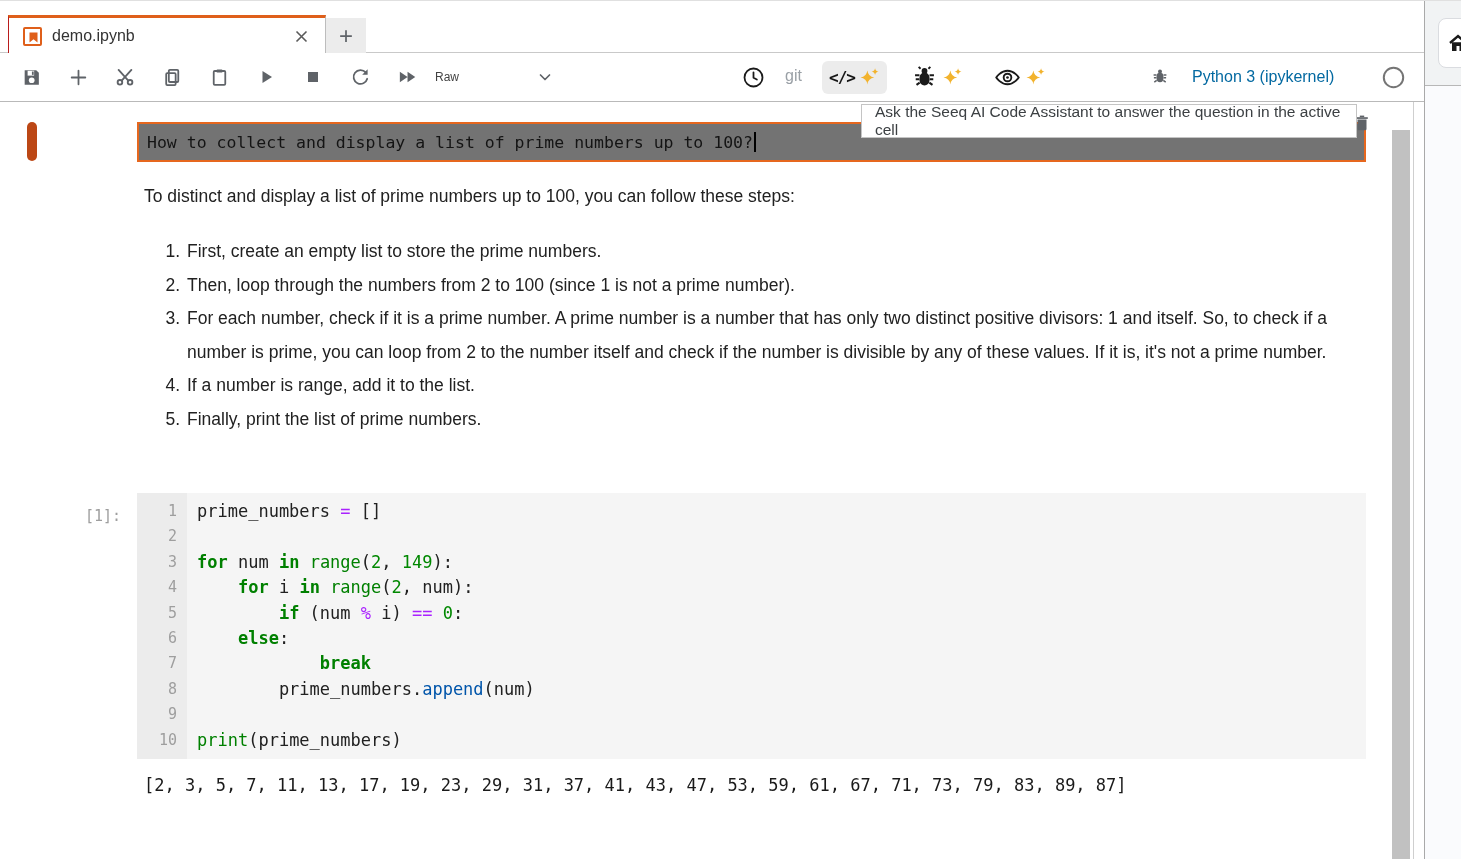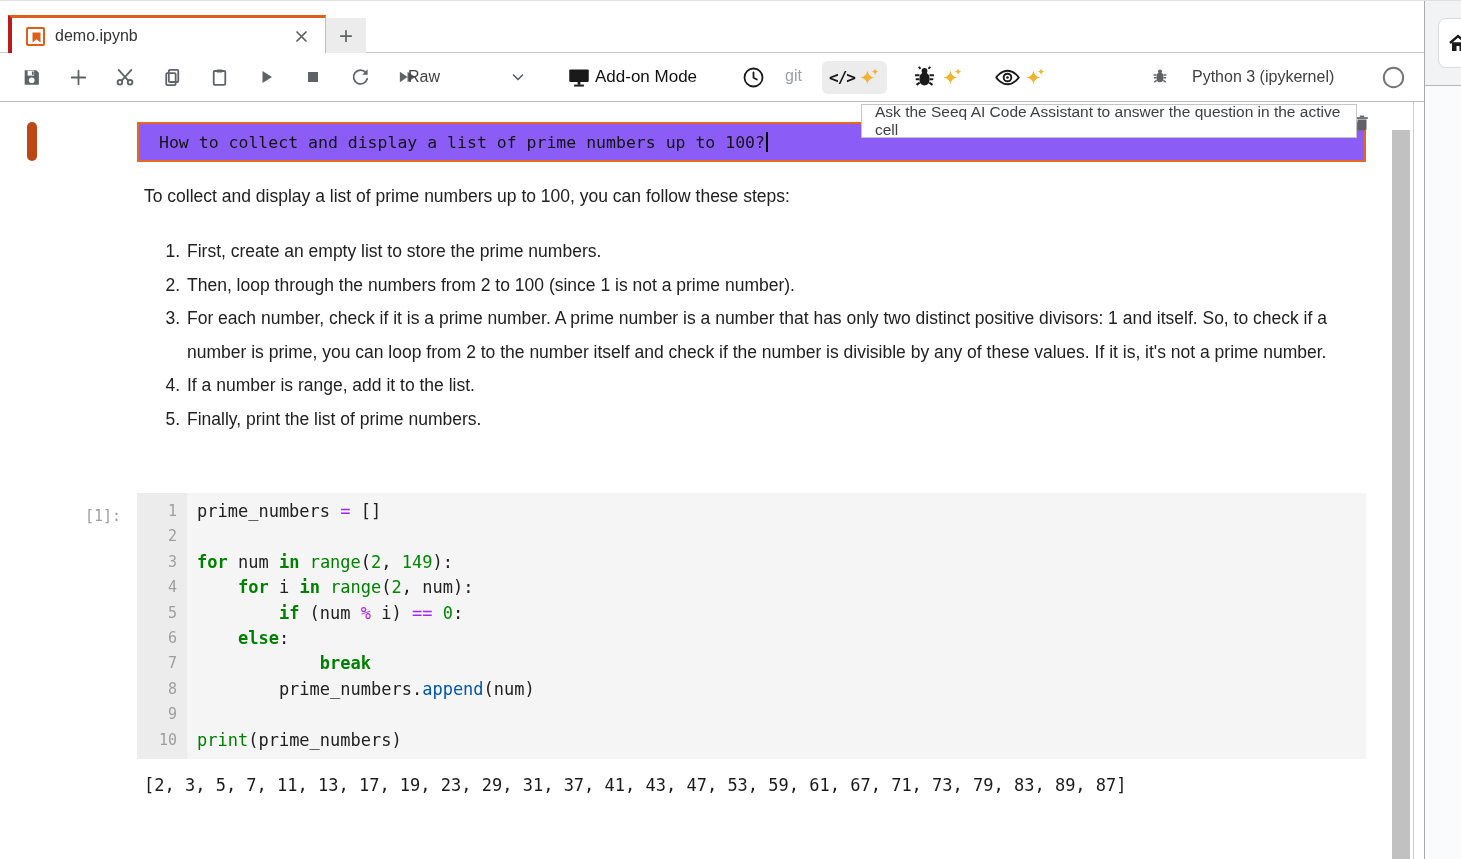--- a/index.html
+++ b/index.html
@@ -4,48 +4,48 @@
 <style>
   * { margin:0; padding:0; box-sizing:border-box; }
   html,body { width:1461px; height:859px; overflow:hidden; background:#fff;
     font-family:"Liberation Sans", sans-serif; }
   .app { position:relative; width:1461px; height:859px; border-top:1px solid #e0e0e0; }
 
   
   .tabbar { position:absolute; left:0; top:0; width:1424px; height:52px; background:#fff;
     border-bottom:1px solid #c9c9c9; z-index:2; }
   .tab { position:absolute; left:8px; top:14px; width:318px; height:39px; background:#fff;
-    border-top:3px solid var(--accent-orange); border-left:4px solid #b91c1c; border-right:1px solid #bdbdbd;
+    border-top:3px solid var(--accent-orange); border-left:1px solid #b91c1c; border-right:1px solid #bdbdbd;
     display:flex; align-items:center; padding:0 14px; z-index:3; }
   .tab-title { font-size:16px; color:#333; margin-left:10px; flex:1; }
   .nb-icon { width:19px; height:19px; border:2px solid var(--accent-orange); border-radius:2px;
     background:#fff; position:relative; flex:0 0 auto; }
   .nb-icon svg { position:absolute; left:1px; top:1px; }
   .tab-close { width:20px; height:20px; display:flex; align-items:center; justify-content:center; cursor:pointer; }
   .newtab { position:absolute; left:326px; top:17px; width:40px; height:35px; background:#ececec;
     display:flex; align-items:center; justify-content:center; font-size:24px; font-weight:300; color:#5f6368; }
 
   
   .toolbar { position:absolute; left:0; top:52px; width:1424px; height:49px; background:#fff;
     border-bottom:1px solid #b9b9b9; z-index:2; }
   .tb-icons { position:absolute; left:20px; top:0; height:48px; display:flex; align-items:center; gap:25px; }
   .tb-btn { width:22px; height:22px; display:flex; align-items:center; justify-content:center; cursor:pointer; }
-  .celltype { position:absolute; left:408px; top:0; width:118px; height:48px; display:flex;
-    align-items:center; justify-content:space-between; font-size:16px; color:#424242; cursor:pointer; }
+  .celltype { position:absolute; left:435px; top:0; width:118px; height:48px; display:flex;
+    align-items:center; justify-content:space-between; font-size:12px; color:#424242; cursor:pointer; }
   .addon { position:absolute; left:566px; top:0; height:48px; display:flex; align-items:center; gap:3px;
     font-size:17px; color:#111; }
   .tb-clock { position:absolute; left:742px; top:13px; }
   .git-label { position:absolute; left:785px; top:14px; font-size:16px; color:#9aa0a6; }
   .ai-group { position:absolute; left:822px; top:0; height:48px; display:flex; align-items:center; gap:17px; }
   .ai-item { display:flex; align-items:center; gap:2px; padding:5px 7px; border-radius:6px; cursor:pointer; }
   .ai-item.hovered { background:#ececec; }
   .code-glyph { font-family:"DejaVu Sans Mono", monospace; font-weight:bold; font-size:16px;
     letter-spacing:-1px; color:#141414; }
   .dbg-bug { position:absolute; left:1150px; top:14px; }
-  .kernel-label { position:absolute; left:1192px; top:15px; font-size:16px; color:#404040; cursor:pointer; }
+  .kernel-label { position:absolute; left:1192px; top:15px; font-size:16px; color:#0369a1; cursor:pointer; }
   .kernel-status { position:absolute; left:1382px; top:13px; cursor:pointer; }
 
   
   .right-rail { position:absolute; left:1424px; top:0; width:37px; height:859px;
     border-left:1px solid #a9a9a9; background:#fafbfd; z-index:1; }
   .rail-top { position:absolute; left:0; top:0; width:37px; height:85px; background:#f1f3f4;
     border-bottom:1px solid #b7b7b7; }
   .home-btn { position:absolute; left:13px; top:17px; width:42px; height:50px; background:#fff;
     border:1px solid #dadce0; border-radius:8px; display:flex; align-items:center; padding-left:8px; cursor:pointer; }
 
@@ -55,22 +55,22 @@
 
   
   .tooltip { position:absolute; left:861px; top:103px; width:496px; height:34px; background:#fff;
     border:1px solid #c4c4c4; display:flex; align-items:center; padding:0 13px;
     font-size:15.5px; color:#3c4043; z-index:40; }
 
   
   .content { position:absolute; left:0; top:101px; width:1392px; height:758px; background:#fff; }
   .cell-indicator { position:absolute; left:27px; top:20px; width:10px; height:39px; border-radius:5px;
     background:var(--cell-indicator); }
-  .active-cell { position:absolute; left:137px; top:20px; width:1229px; height:40px; background:#8b5cf6;
-    border:2px solid var(--cell-border); display:flex; align-items:center; padding-left:20px;
+  .active-cell { position:absolute; left:137px; top:20px; width:1229px; height:40px; background:#737373;
+    border:2px solid var(--cell-border); display:flex; align-items:center; padding-left:8px;
     font-family:"DejaVu Sans Mono", monospace; font-size:16.5px; color:#141414; white-space:pre; }
   .caret { display:inline-block; width:2px; height:20px; background:#000; margin-left:1px; vertical-align:-3px; }
   .cell-toolbar { position:absolute; right:20px; top:11px; display:flex; gap:25px; }
   .ct-btn { width:20px; height:20px; cursor:pointer; }
 
   .md { position:absolute; left:144px; top:82px; width:1196px; color:#212121; font-size:17.5px; }
   .md p { line-height:24px; margin:0 0 27px 0; }
   .md ol { margin:0; padding-left:41px; }
   .md li { line-height:33.5px; padding-left:2px; }
 
@@ -176,29 +176,20 @@
       </span>
     </div>
 
     <div class="celltype">
       <span>Raw</span>
       <svg width="16" height="16" viewBox="0 0 16 16">
           <path d="M3.5 6l4.5 4.5L12.5 6" class="icon-stroke"></path>
         </svg>
     </div>
 
-    <div class="addon">
-      <svg width="26" height="24" viewBox="0 0 24 22">
-          <rect x="3" y="4" width="18" height="11.5" rx="1" fill="#1a1a1a"></rect>
-          <rect x="5" y="6" width="14" height="7.5" fill="#1a1a1a"></rect>
-          <rect x="10.7" y="15.5" width="2.6" height="2.6" fill="#1a1a1a"></rect>
-          <rect x="7.5" y="18" width="9" height="1.8" fill="#1a1a1a"></rect>
-        </svg>
-      <span>Add-on Mode</span>
-    </div>
 
     <span class="tb-clock">
       <svg width="23" height="23" viewBox="0 0 22 22">
           <circle cx="11" cy="11" r="8.6" class="blk-stroke" stroke-width="1.9"></circle>
           <path d="M11 6v5.3l3.2 1.6" class="blk-stroke" stroke-width="1.9"></path>
         </svg>
     </span>
 
     <span class="git-label">git</span>
 
@@ -304,21 +295,21 @@
       <span class="ct-btn">
         <svg width="20" height="20" viewBox="0 0 20 20">
             <path d="M5.5 6.5h9V16a1.2 1.2 0 0 1-1.2 1.2H6.7A1.2 1.2 0 0 1 5.5 16z" class="icon-fill"></path>
             <rect x="4.2" y="4.2" width="11.6" height="1.7" class="icon-fill"></rect>
             <rect x="7.8" y="2.6" width="4.4" height="1.6" class="icon-fill"></rect>
           </svg>
       </span>
     </div>
 
     <div class="md">
-      <p>To collect and display a list of prime numbers up to 100, you can follow these steps:</p>
+      <p>To distinct and display a list of prime numbers up to 100, you can follow these steps:</p>
       <ol>
           <li>First, create an empty list to store the prime numbers.</li>
           <li>Then, loop through the numbers from 2 to 100 (since 1 is not a prime number).</li>
           <li>For each number, check if it is a prime number. A prime number is a number that has only two distinct positive divisors: 1 and itself. So, to check if a number is prime, you can loop from 2 to the number itself and check if the number is divisible by any of these values. If it is, it's not a prime number.</li>
           <li>If a number is range, add it to the list.</li>
           <li>Finally, print the list of prime numbers.</li>
         </ol>
     </div>
 
     <div class="code-row">

